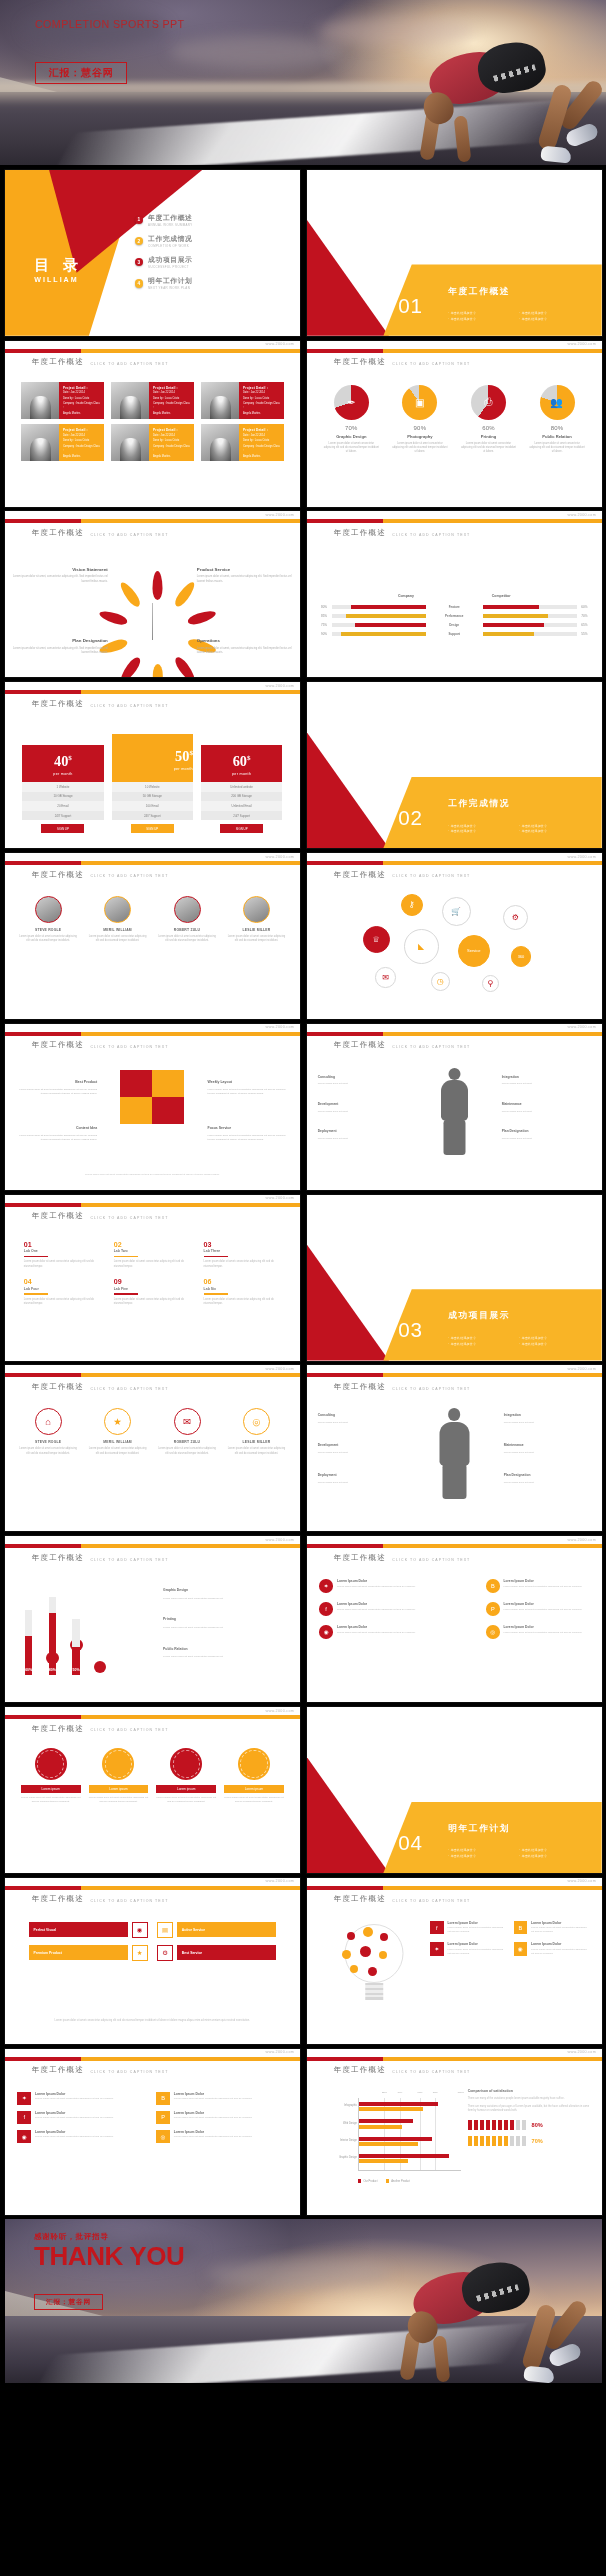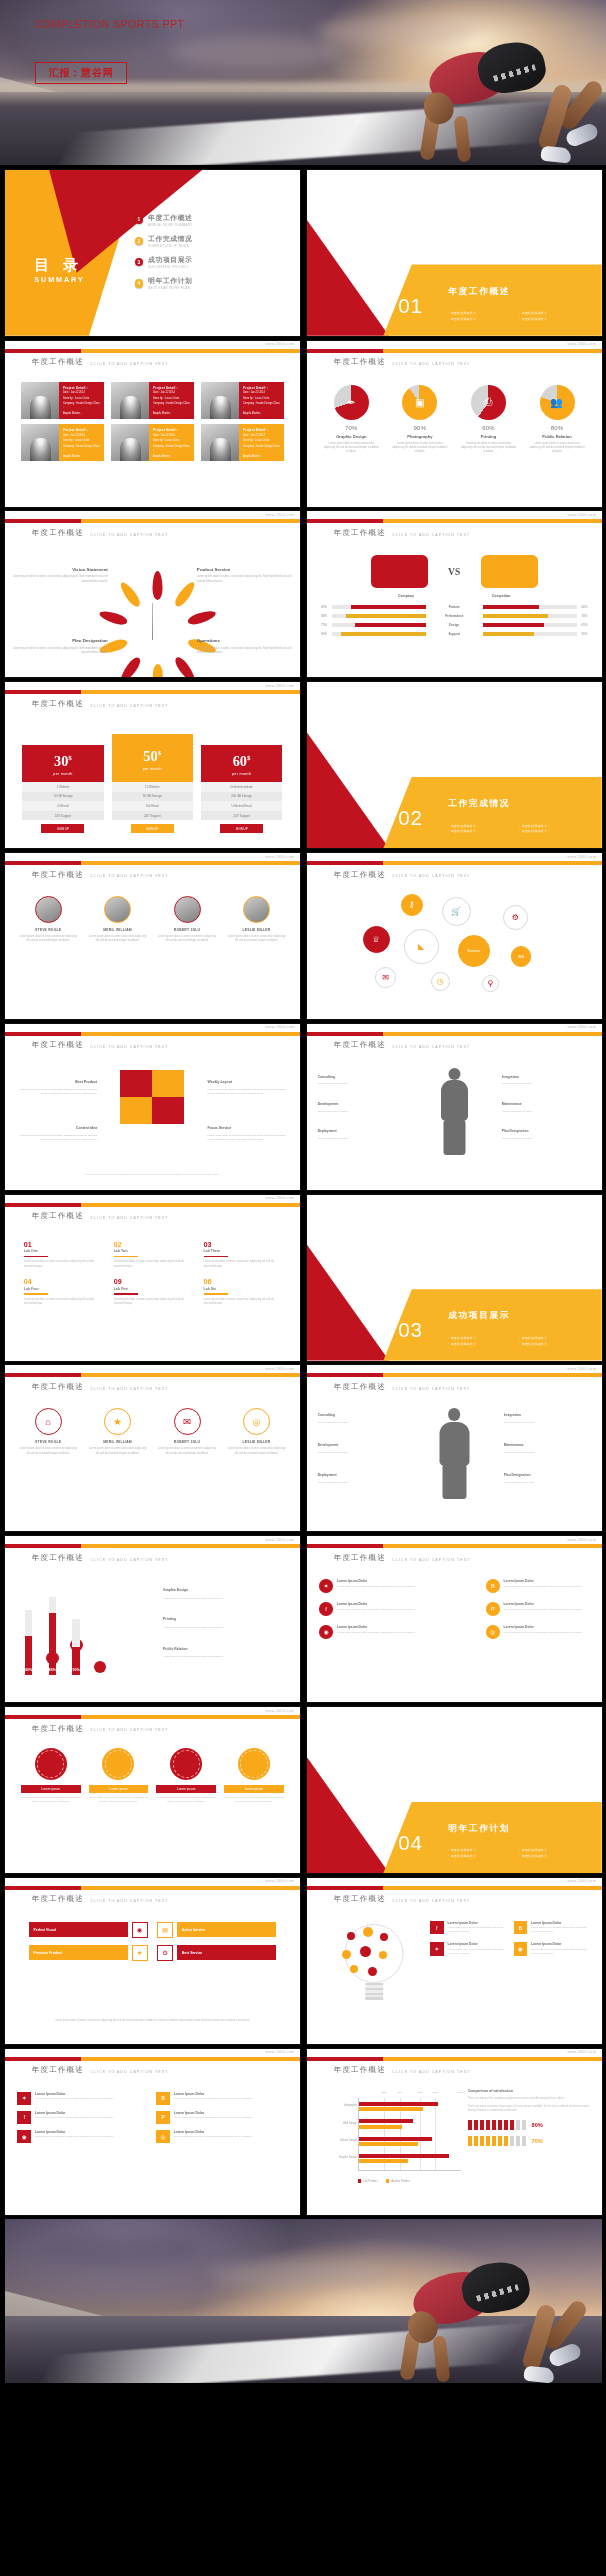--- a/index.html
+++ b/index.html
@@ -162,21 +162,21 @@
   .brow .tr { width:97px; height:4px; background:#e8e8e8; position:relative; }
   .brow .tr i { position:absolute; top:0; height:100%; display:block; }
   .brow .lbl { width:49px; text-align:center; font-weight:bold; color:#777; }
 
   
   .price { position:absolute; left:17.5px; right:17.5px; top:52px; display:grid; grid-template-columns:repeat(3,1fr); gap:8px; align-items:end; }
   .pc .top { color:#fff; text-align:center; padding:8px 0 6.4px; }
   .pc .top b { font-size:14.3px; font-weight:bold; font-family:"Liberation Serif",serif; }
   .pc .top b sup { font-size:7.1px; }
   .pc .top i { display:block; font-style:normal; font-size:3.7px; margin-top:1.6px; letter-spacing:0.3px; }
-  .pc.mid .top { padding:14.3px 0 11px; }
+  .pc.mid .top { padding:14.3px 0 11px;text-align:right; }
   .pc .r { text-align:center; font-size:2.9px; color:#7d7d7d; padding:2.8px 0; background:#f2f2f2; }
   .pc .r:nth-child(odd) { background:#e9e9e9; }
   .pc .btn { margin:4px auto 0; width:43px; text-align:center; font-size:2.9px; color:#fff; padding:2.4px 0; }
 
   
   .icorow { position:absolute; left:11px; right:11px; top:43px; display:grid; grid-template-columns:repeat(4,1fr); gap:4.8px; }
   .icirc { width:27px; height:27px; border-radius:50%; margin:0 auto; display:flex; align-items:center; justify-content:center;
     color:#fff; font-size:9.5px; }
   .ictitle { text-align:center; font-size:3.4px; font-weight:bold; color:#666; margin-top:4.8px; letter-spacing:0.2px; }
   .icdesc { text-align:center; font-size:2.6px; color:#b5b5b5; line-height:1.65; margin-top:3.2px; padding:0 3.2px; }
@@ -297,21 +297,21 @@
     </div>
   </div>
 
   <div class="grid">
 
     <div class="slide toc">
       <div class="ob"></div>
       <div class="rb"></div>
       <div class="tl">
         <b>目 录</b>
-        <i>SUMMARY</i>
+        <i>WILLIAM</i>
       </div>
       <div class="items">
         <div class="it">
           <span class="bul b-r">1</span>
           <span class="tx">
               <b>年度工作概述</b>
               <i>ANNUAL WORK SUMMARY</i>
             </span>
         </div>
         <div class="it">
@@ -505,25 +505,20 @@
       </div>
     </div>
 
     <div class="slide">
       <div class="s-bar"></div>
       <div class="s-url">www.2000.com</div>
       <div class="s-head">
         <span class="s-title-cn">年度工作概述</span>
         <span class="s-title-en">CLICK TO ADD CAPTION TEXT</span>
       </div>
-      <div class="vsrow">
-        <div class="vsbox" style="background:#c1121f"></div>
-        <span class="vsw">VS</span>
-        <div class="vsbox" style="background:#f9a81a"></div>
-      </div>
       <div class="vscap">
         <span>Company</span>
         <span>Competitor</span>
       </div>
       <div class="barrows">
         <div class="brow">
           <span>80%</span>
           <span class="tr">
               <i style="right:0;width:80%;background:#c1121f"></i>
             </span>
@@ -571,21 +566,21 @@
 
     <div class="slide">
       <div class="s-bar"></div>
       <div class="s-url">www.2000.com</div>
       <div class="s-head">
         <span class="s-title-cn">年度工作概述</span>
         <span class="s-title-en">CLICK TO ADD CAPTION TEXT</span>
       </div>
       <div class="price">
         <div class="pc">
-          <div class="top" style="background:#c1121f"><b><span>30</span><sup>$</sup></b><i>per month</i></div>
+          <div class="top" style="background:#c1121f"><b><span>40</span><sup>$</sup></b><i>per month</i></div>
           <div class="r">1 Website</div>
           <div class="r">10 GB Storage</div>
           <div class="r">20 Email</div>
           <div class="r">24/7 Support</div>
           <div class="btn" style="background:#c1121f">SIGN UP</div>
         </div>
         <div class="pc mid">
           <div class="top" style="background:#f9a81a"><b><span>50</span><sup>$</sup></b><i>per month</i></div>
           <div class="r">10 Website</div>
           <div class="r">50 GB Storage</div>
@@ -1204,16 +1199,21 @@
       <div class="rn rn-arm2" style="right:127px;bottom:1.6px"></div>
       <div class="rn rn-leg2" style="right:1.6px;bottom:30px"></div>
       <div class="rn rn-shoe2" style="right:-6.4px;bottom:20.6px"></div>
       <div class="rn rn-torso" style="right:84px;bottom:60px"></div>
       <div class="rn rn-short" style="right:46px;bottom:71px"></div>
       <div class="rn rn-stripe" style="right:56px;bottom:87px"></div>
       <div class="rn rn-head" style="right:138px;bottom:40px"></div>
       <div class="rn rn-leg1" style="right:27px;bottom:12.7px"></div>
       <div class="rn rn-shoe1" style="right:20.6px;bottom:1.6px"></div>
     </div>
+    <div class="ty-txt">
+      <div class="ty-sub">感谢聆听，批评指导</div>
+      <div class="ty-title">THANK YOU</div>
+      <div class="ty-badge">汇报：慧谷网</div>
+    </div>
   </div>
 
 </div>
 
 
 </body></html>

